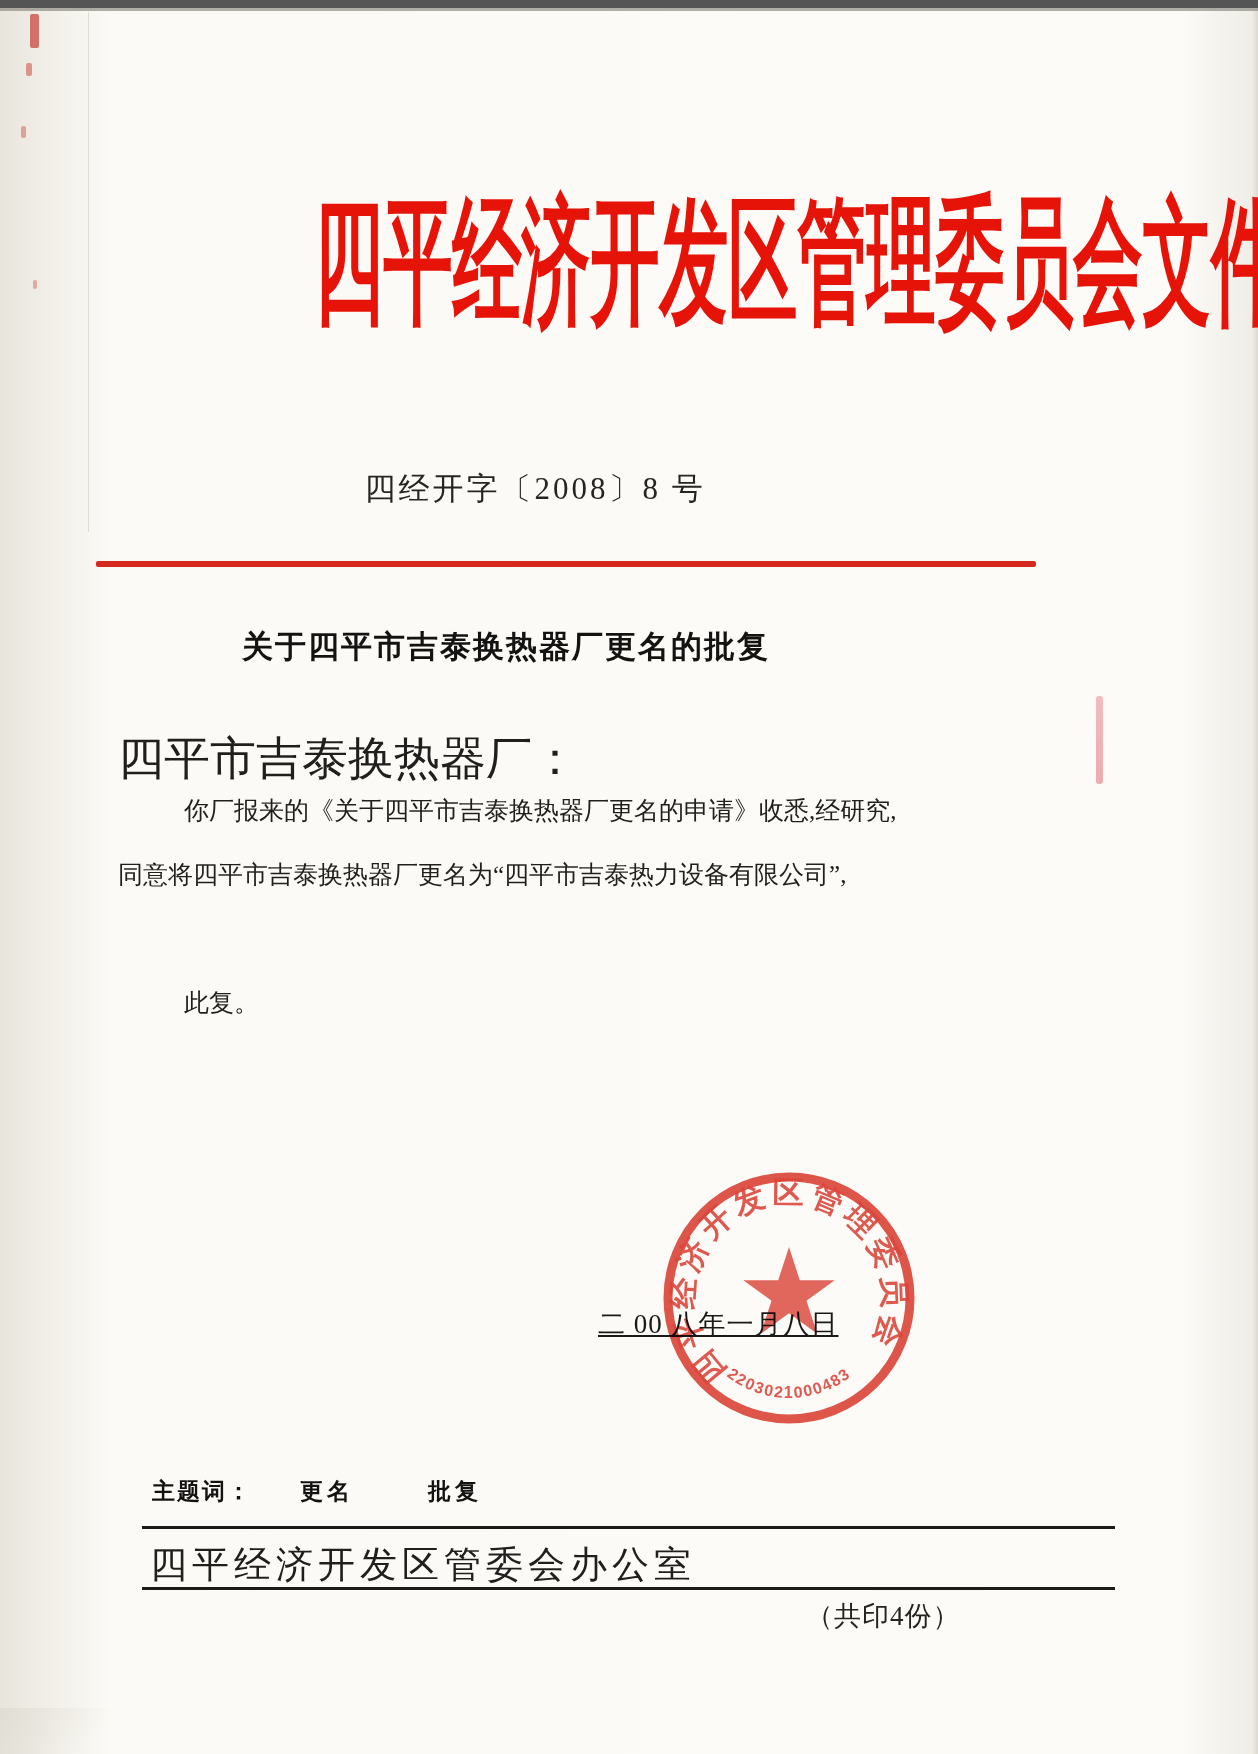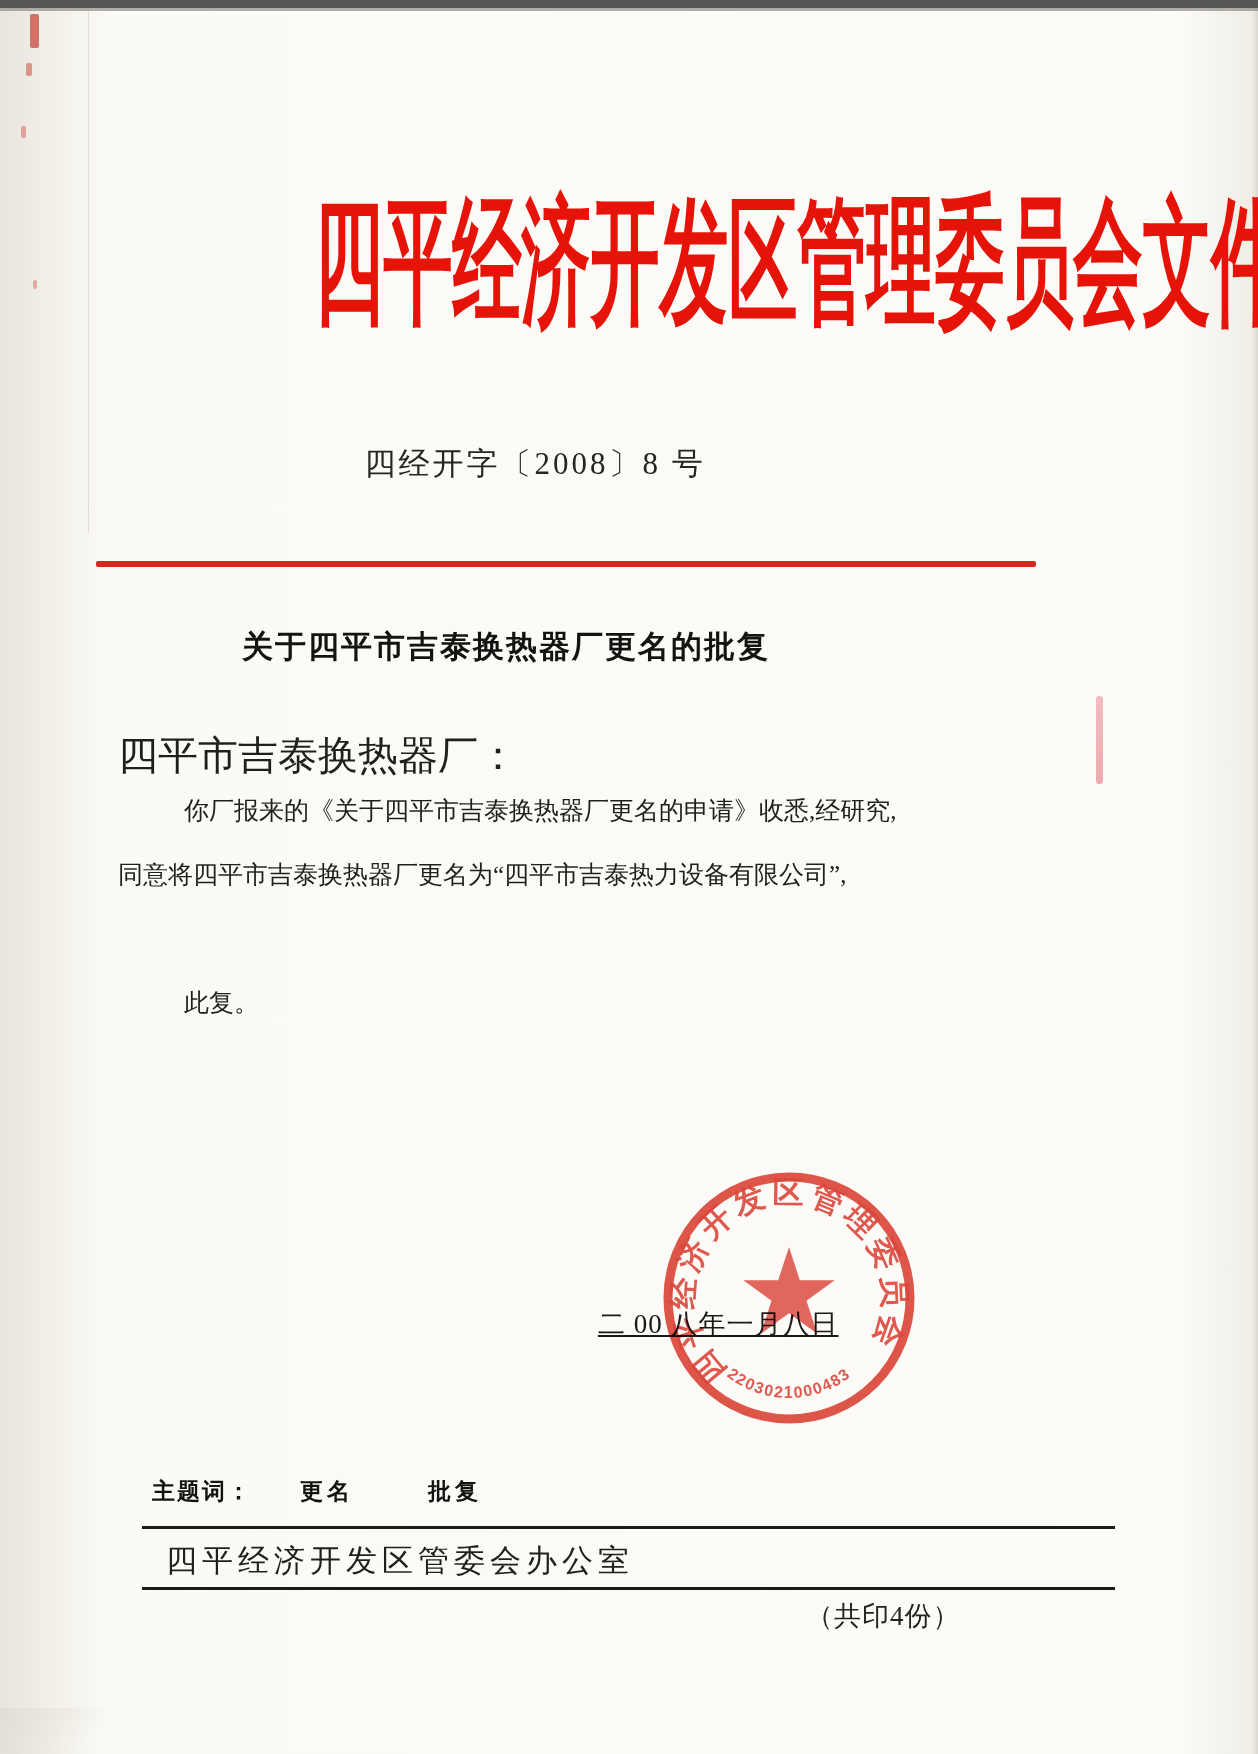--- a/index.html
+++ b/index.html
@@ -25,37 +25,37 @@
   #corner-shadow{left:0;top:1700px;width:120px;height:54px;background:linear-gradient(135deg,#d8d5cc,transparent 70%);opacity:.5;}
 
   #header-title{
     position:absolute;left:0;top:176px;width:1258px;height:160px;
     font-size:138px;line-height:158px;font-weight:bold;
     color:#e61408;text-align:center;white-space:nowrap;
     transform:scaleX(0.50);transform-origin:50% 50%;
     letter-spacing:0px;
   }
   #doc-number{
-    position:absolute;left:0;top:435px;width:1070px;
+    position:absolute;left:0;top:460px;width:1070px;
     text-align:center;font-size:31px;letter-spacing:3px;color:#262522;
   }
   #red-separator{
     position:absolute;left:96px;top:553px;width:940px;height:6px;
     background:#d42a1e;border-radius:2px;
   }
   #subject-title{
     position:absolute;left:0;top:618px;width:1012px;
     text-align:center;font-size:31px;font-weight:bold;letter-spacing:2px;
     font-family:"Liberation Sans","DejaVu Sans",sans-serif;color:#141312;
   }
   .body-line{
     position:absolute;left:118px;width:940px;
     font-size:25px;white-space:nowrap;color:#201f1d;
   }
-  #salutation{top:720px;font-size:40px;}
+  #salutation{top:720px;font-size:46px;}
   #body-line-1{top:786px;padding-left:66px;}
   #body-line-2{top:850px;}
   #body-line-3{top:914px;}
   #closing{top:978px;padding-left:66px;}
 
   #issue-date{
     position:absolute;left:598px;top:1298px;
     font-size:27px;letter-spacing:1px;color:#1b1a18;z-index:1;white-space:nowrap;text-decoration:underline;
   }
   #official-seal{
@@ -67,21 +67,21 @@
     font-family:"Liberation Sans","DejaVu Sans",sans-serif;font-weight:bold;font-size:23px;color:#131211;}
   #keywords-label{position:absolute;left:152px;top:0;letter-spacing:2px;}
   #keyword-1{position:absolute;left:300px;top:0;letter-spacing:4px;}
   #keyword-2{position:absolute;left:428px;top:0;letter-spacing:4px;}
 
   .rule{position:absolute;left:142px;width:973px;height:3px;background:#1c1b19;}
   #divider-top{top:1518px;}
   #divider-bottom{top:1579px;}
 
   #footer-issuer{
-    position:absolute;left:166px;top:1532px;font-size:31px;letter-spacing:5px;color:#201f1d;white-space:nowrap;
+    position:absolute;left:150px;top:1532px;font-size:37px;letter-spacing:5px;color:#201f1d;white-space:nowrap;
   }
   #footer-print-date{
     position:absolute;left:815px;top:1532px;font-size:31px;letter-spacing:1px;color:#201f1d;white-space:nowrap;
   }
   #copies-note{
     position:absolute;left:806px;top:1590px;font-size:27px;letter-spacing:1px;color:#24231f;white-space:nowrap;
   }
 </style>
 </head>
 <body>

